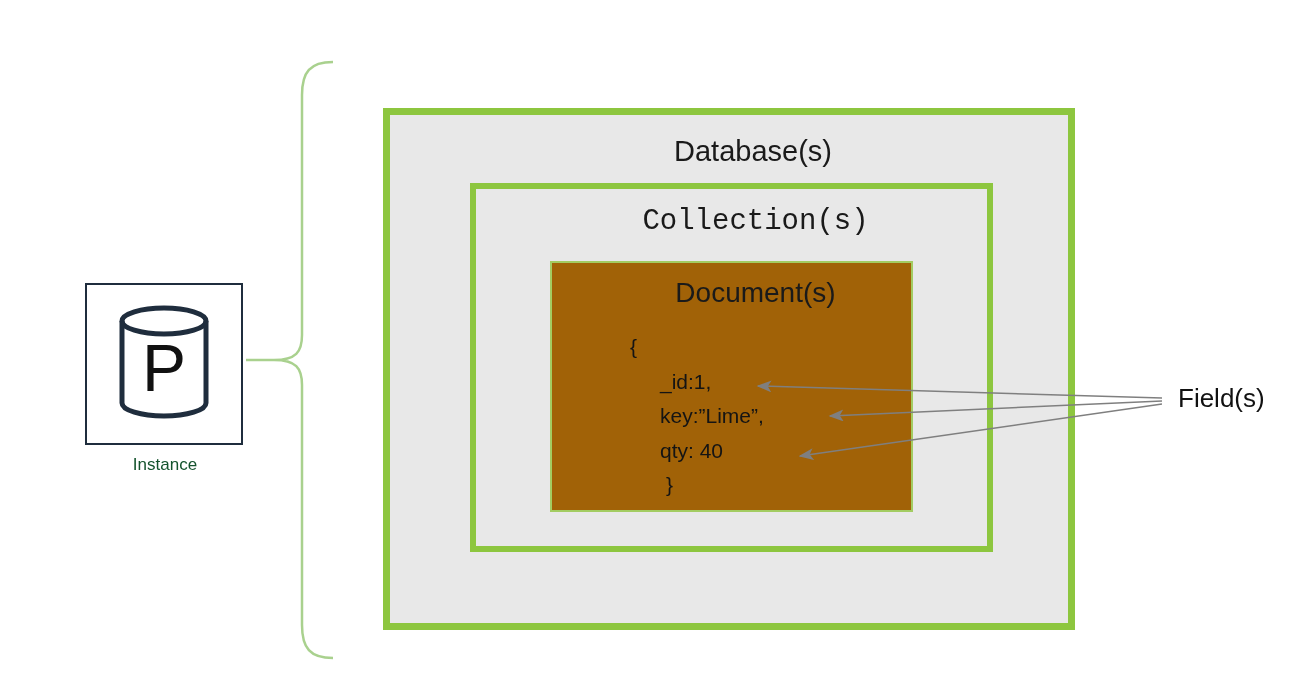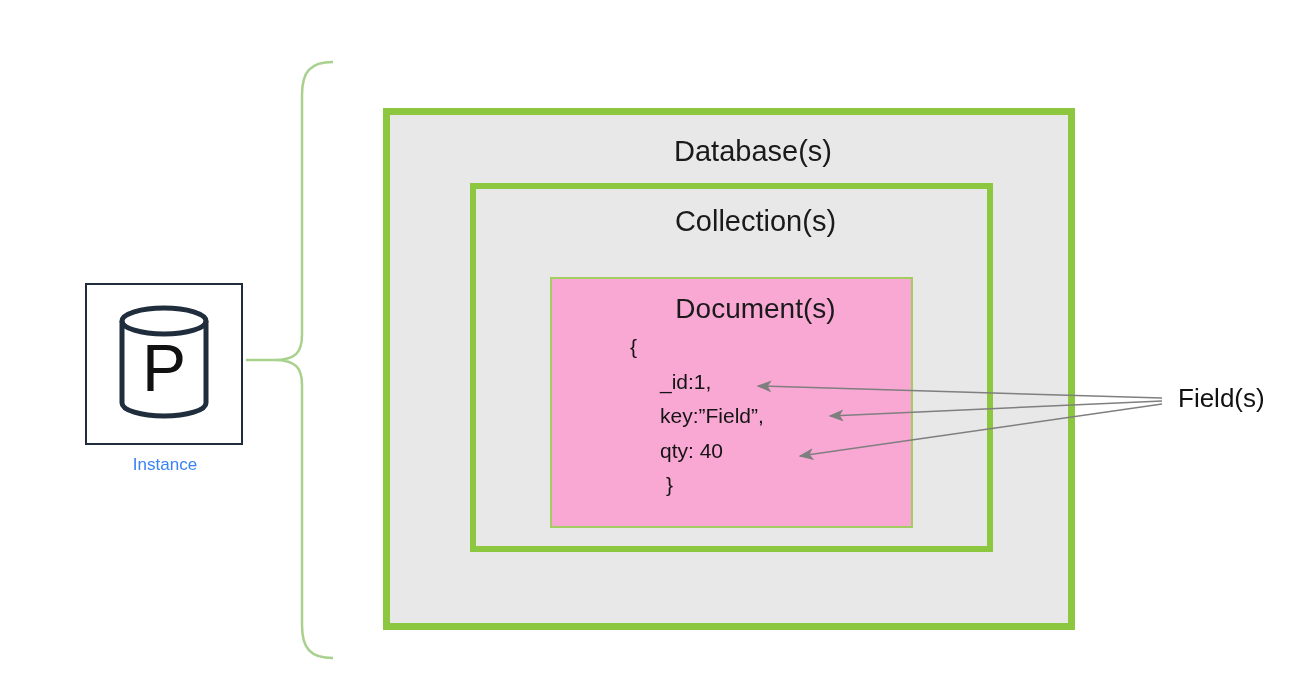--- a/index.html
+++ b/index.html
@@ -22,21 +22,21 @@
     background: #ffffff;
     box-sizing: border-box;
     display: flex; align-items: center; justify-content: center;
   }
   .instance-label {
     left: 60px; top: 452px;
     width: 210px;
     text-align: center;
     font-size: 17px;
     line-height: 25px;
-    color: #3b82f6;
+    color: #14532d;
   }
 
   
   .overlay {
     left: 0; top: 0; width: 1306px; height: 692px;
     pointer-events: none;
   }
 
   
   .db-box {
@@ -47,34 +47,34 @@
     box-sizing: border-box;
   }
   .coll-box {
     left: 470px; top: 183px;
     width: 523px; height: 369px;
     border: 6px solid #8dc63f;
     background: #e8e8e8;
     box-sizing: border-box;
   }
   .doc-box {
-    left: 550px; top: 277px;
+    left: 550px; top: 261px;
     width: 363px; height: 251px;
     border: 2px solid #a3cc62;
-    background: #f9a8d4;
+    background: #a16207;
     box-sizing: border-box;
   }
   .box-title {
     text-align: center;
     font-size: 29px;
     color: #1a1a1a;
     margin-left: 48px;
   }
   .db-title   { margin-top: 20px; }
-  .coll-title { margin-top: 16px; }
+  .coll-title { margin-top: 16px; font-family: Liberation Mono, monospace; }
   .doc-title  { margin-top: 14px; font-size: 28px; }
 
   
   .doc-code {
     left: 630px; top: 330px;
     font-size: 21px;
     line-height: 34.5px;
     color: #141414;
   }
   .doc-code .indent-field { margin-left: 30px; }
@@ -113,21 +113,21 @@
     <div class="box-title coll-title">Collection(s)</div>
   </div>
 
   <div class="abs doc-box">
     <div class="box-title doc-title">Document(s)</div>
   </div>
 
   <div class="abs doc-code">
     <div>{</div>
     <div class="indent-field">_id:1,</div>
-    <div class="indent-field">key:”Field”,</div>
+    <div class="indent-field">key:”Lime”,</div>
     <div class="indent-field">qty: 40</div>
     <div class="indent-close">}</div>
   </div>
 
   <div class="abs fields-label">Field(s)</div>
 
   <svg class="abs overlay" width="1306" height="692" viewBox="0 0 1306 692">
     <defs>
       <marker id="arrowhead" viewBox="0 0 10 8" refX="9" refY="4" markerWidth="10" markerHeight="8" orient="auto">
         <path d="M0,0 L10,4 L0,8 L2.5,4 z" fill="#7f7f7f"></path>

